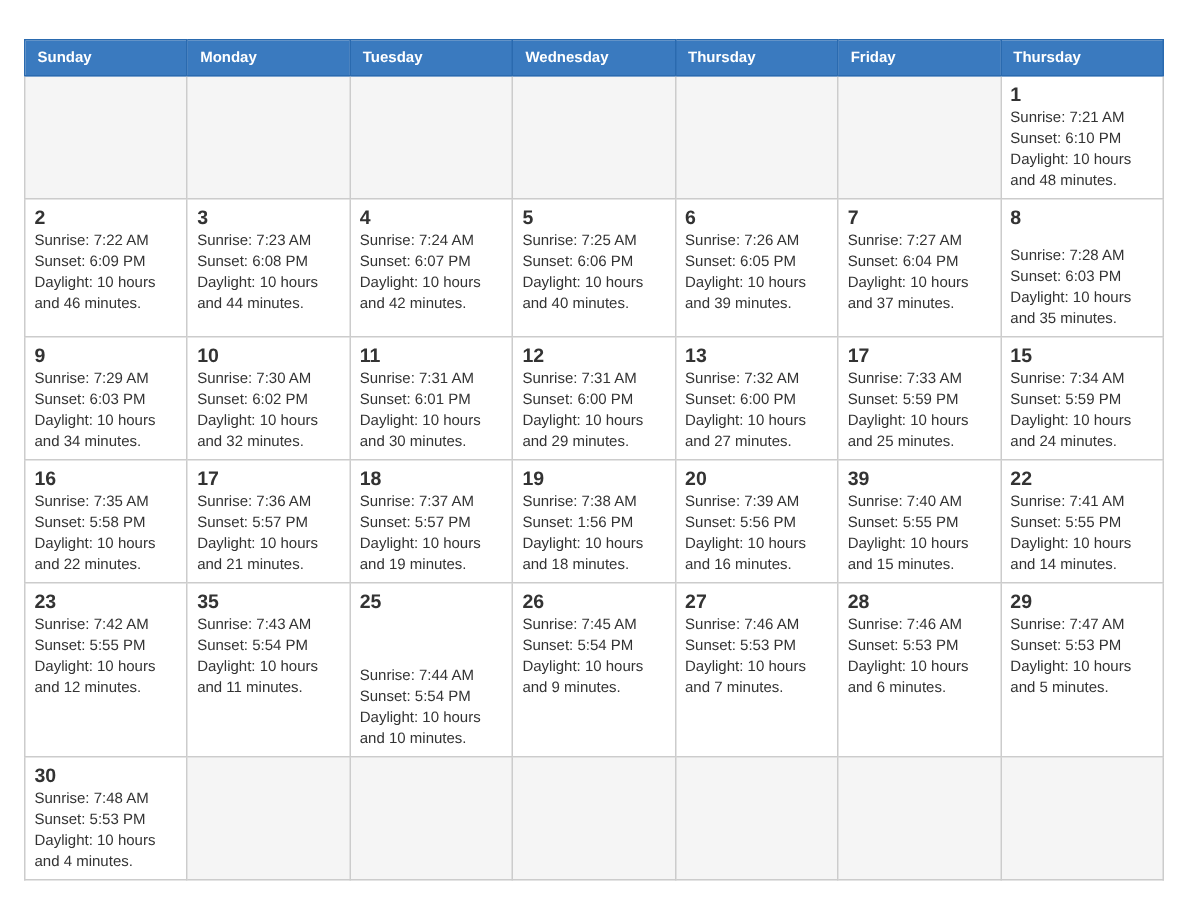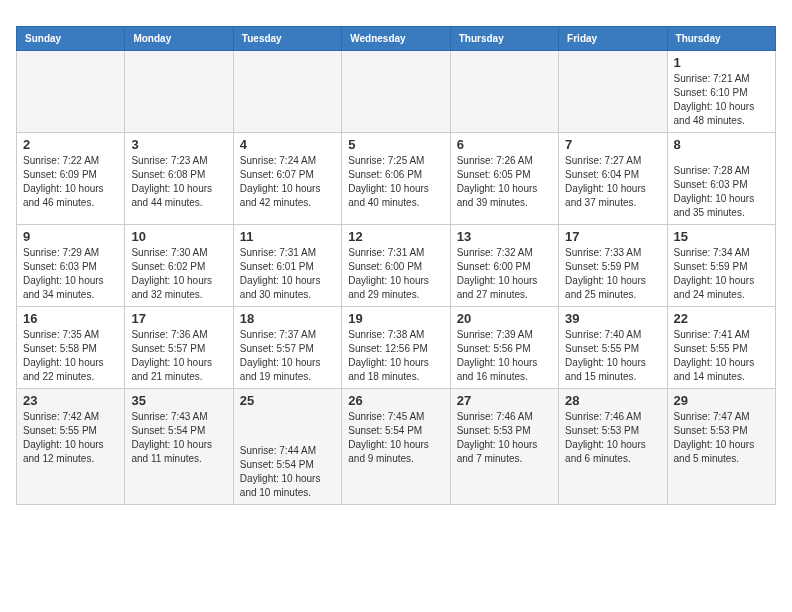--- a/index.html
+++ b/index.html
@@ -224,21 +224,21 @@
         </td>
         <td>
           <div class="day-num">18</div>
           <div class="day-info" style="white-space: pre-line;">Sunrise: 7:37 AM
 Sunset: 5:57 PM
 Daylight: 10 hours and 19 minutes.</div>
         </td>
         <td>
           <div class="day-num">19</div>
           <div class="day-info" style="white-space: pre-line;">Sunrise: 7:38 AM
-Sunset: 12:56 PM
+Sunset: 1:56 PM
 Daylight: 10 hours and 18 minutes.</div>
         </td>
         <td>
           <div class="day-num">20</div>
           <div class="day-info" style="white-space: pre-line;">Sunrise: 7:39 AM
 Sunset: 5:56 PM
 Daylight: 10 hours and 16 minutes.</div>
         </td>
         <td>
           <div class="day-num">39</div>
@@ -290,14 +290,28 @@
 Sunset: 5:53 PM
 Daylight: 10 hours and 6 minutes.</div>
         </td>
         <td>
           <div class="day-num">29</div>
           <div class="day-info" style="white-space: pre-line;">Sunrise: 7:47 AM
 Sunset: 5:53 PM
 Daylight: 10 hours and 5 minutes.</div>
         </td>
       </tr>
+      <tr>
+        <td class="has-data">
+          <div class="day-num">30</div>
+          <div class="day-info" style="white-space: pre-line;">Sunrise: 7:48 AM
+Sunset: 5:53 PM
+Daylight: 10 hours and 4 minutes.</div>
+        </td>
+        <td class="empty"></td>
+        <td class="empty"></td>
+        <td class="empty"></td>
+        <td class="empty"></td>
+        <td class="empty"></td>
+        <td class="empty"></td>
+      </tr>
     </tbody>
 </table>
 
 </body></html>

